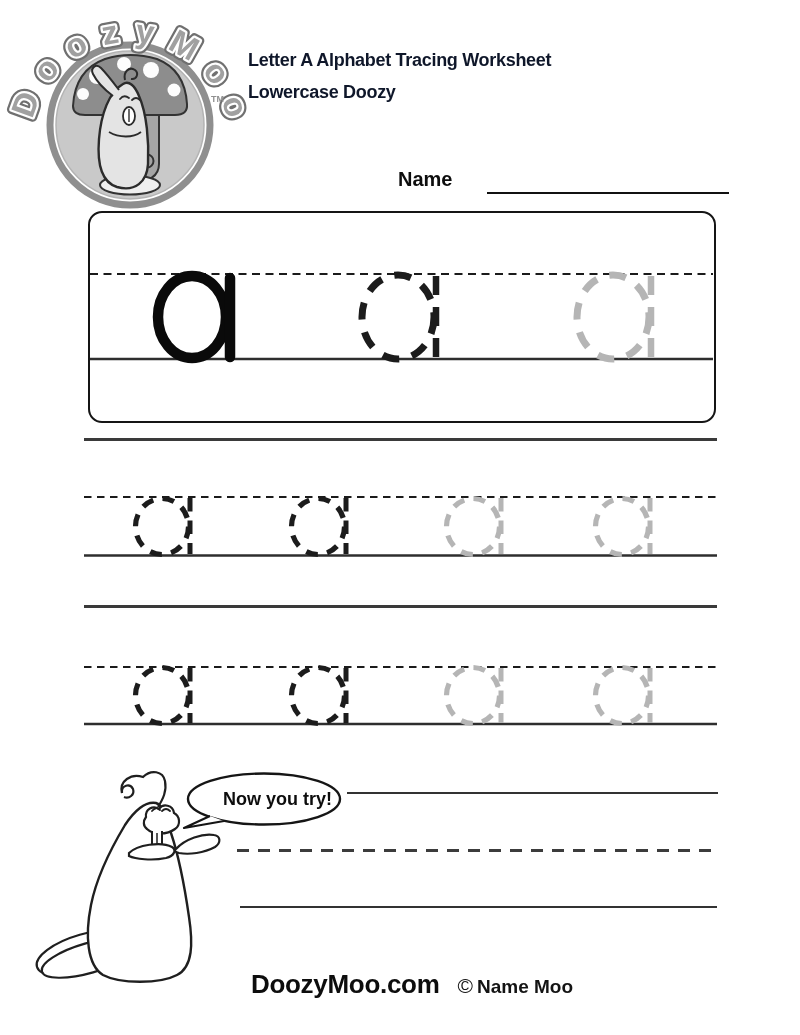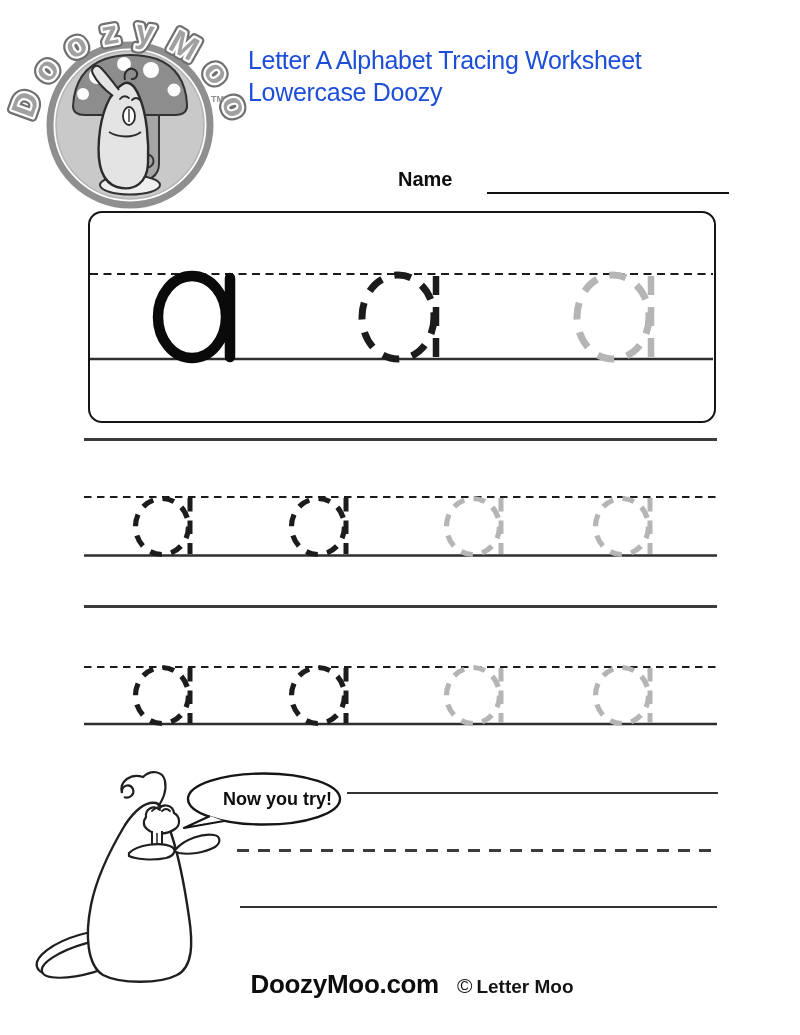--- a/index.html
+++ b/index.html
@@ -1,20 +1,20 @@
 <!DOCTYPE html>
 <html><head>
 <meta charset="utf-8">
 <style>
   html,body{margin:0;padding:0;background:#ffffff;}
   body{font-family:"Liberation Sans", sans-serif;}
   .sheet{position:relative;width:800px;height:1035px;background:#fff;overflow:hidden;}
   .abs{position:absolute;}
   
-  .title{left:248px;top:44px;font-size:25px;font-weight:400;color:#1d4ed8;line-height:32px;white-space:nowrap;letter-spacing:-0.3px;}
+  .title{left:248px;top:44px;font-size:18px;font-weight:700;color:#0f172a;line-height:32px;white-space:nowrap;letter-spacing:-0.3px;}
   .name-label{left:398px;top:168px;font-size:20px;font-weight:700;color:#0d0d0d;}
   .name-line{left:487px;top:192px;width:242px;height:0;border-top:2.5px solid #111;}
   
   .guide-box{left:88px;top:211px;width:628px;height:212px;border:2.5px solid #151515;border-radius:14px;box-sizing:border-box;}
   
   .sep{height:3px;background:#3a3a3a;}
   .sep1{left:84px;top:438px;width:633px;}
   .sep2{left:84px;top:605px;width:633px;}
   
   .bline{height:0;border-top:2.6px solid #333;}
@@ -174,17 +174,17 @@
   <div class="abs bubble-text">Now you try!</div>
 
   <div class="abs bline bline1"></div>
   <div class="abs bdash"></div>
   <div class="abs bline bline3"></div>
 
   <div class="abs footer">
     <span class="site">DoozyMoo.com</span>
     <span class="copy">
       <span class="sym">©</span>
-      <span>Letter Moo</span>
+      <span>Name Moo</span>
     </span>
   </div>
 
 </div>
 
 </body></html>

